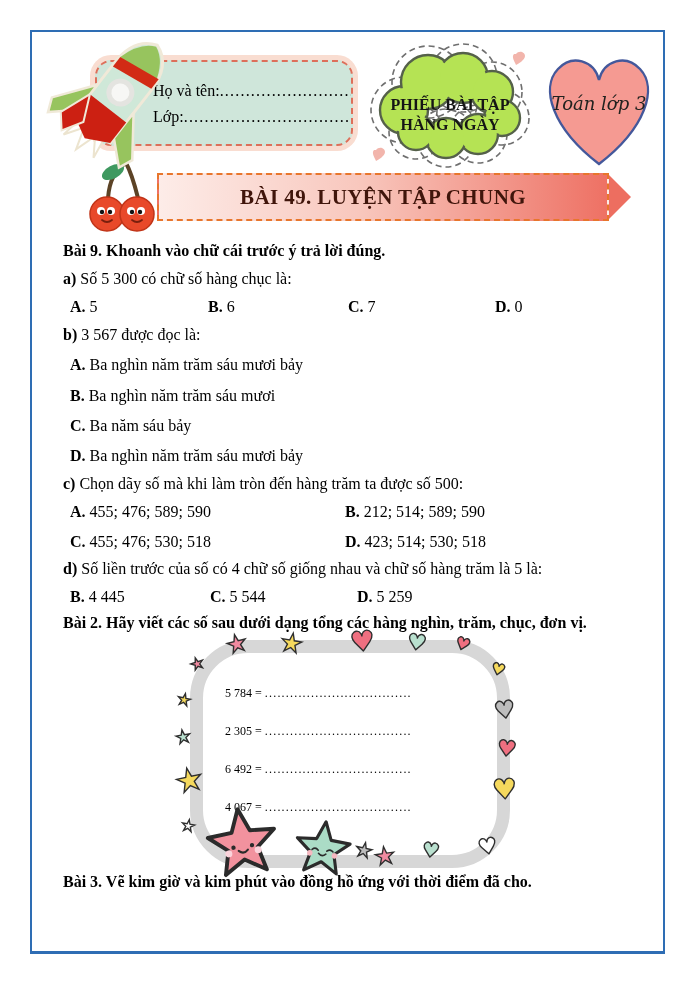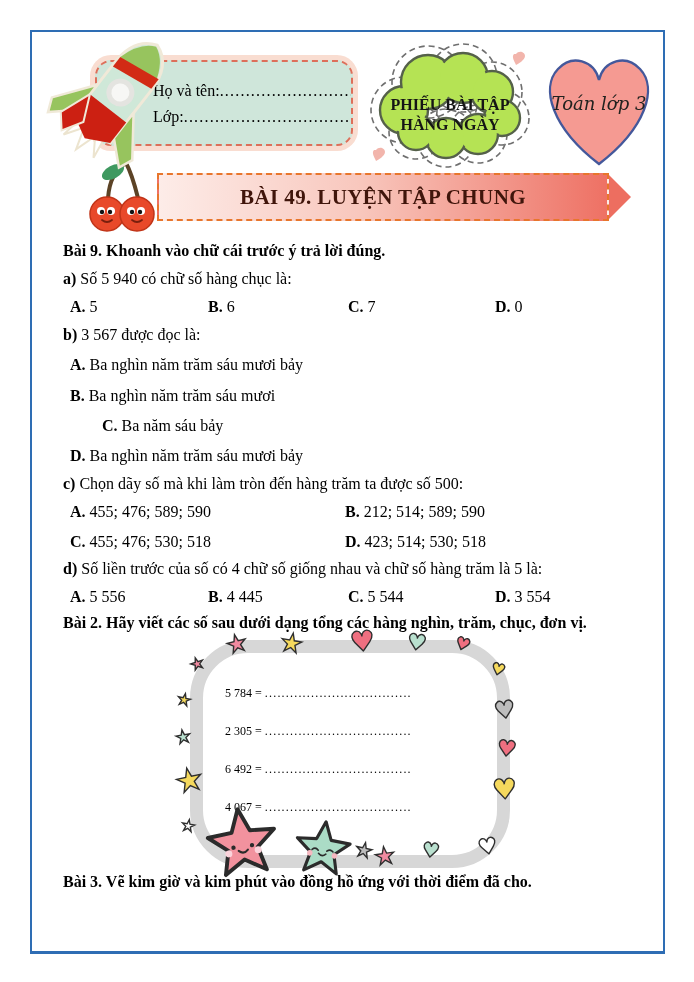--- a/index.html
+++ b/index.html
@@ -149,58 +149,57 @@
   <path d="M46,64 Q51,68 56,64" stroke="#7a1f0d" stroke-width="1.8" fill="none" stroke-linecap="round"></path>
 </svg>
 
 <div class="banner-arrow"></div>
 <div class="lesson-banner">
   <span class="lesson-banner-text">BÀI 49. LUYỆN TẬP CHUNG</span>
 </div>
 
 <div class="tline bold" style="top:240px;">Bài 9. Khoanh vào chữ cái trước ý trả lời đúng.</div>
 
-<div class="tline" style="top:268px;"><span class="qlabel">a)</span> <span>Số 5 940 có chữ số hàng chục là:</span></div>
+<div class="tline" style="top:268px;"><span class="qlabel">a)</span> <span>Số 5 300 có chữ số hàng chục là:</span></div>
 <div class="tline opt-row" style="top:296px;">
   <span class="opt w1"><span class="k">A.</span> <span>5</span></span>
   <span class="opt w2"><span class="k">B.</span> <span>6</span></span>
   <span class="opt w3"><span class="k">C.</span> <span>7</span></span>
   <span class="opt"><span class="k">D.</span> <span>0</span></span>
 </div>
 
 <div class="tline" style="top:324px;"><span class="qlabel">b)</span> <span>3 567 được đọc là:</span></div>
 <div class="tline opt-row" style="top:354px;">
     <span class="opt"><span class="k">A.</span> <span>Ba nghìn năm trăm sáu mươi bảy</span></span>
   </div>
 <div class="tline opt-row" style="top:385px;">
     <span class="opt"><span class="k">B.</span> <span>Ba nghìn năm trăm sáu mươi</span></span>
   </div>
-<div class="tline opt-row" style="top:415px;margin-left:32px;">
+<div class="tline opt-row" style="top:415px;">
     <span class="opt"><span class="k">C.</span> <span>Ba năm sáu bảy</span></span>
   </div>
 <div class="tline opt-row" style="top:445px;">
     <span class="opt"><span class="k">D.</span> <span>Ba nghìn năm trăm sáu mươi bảy</span></span>
   </div>
 
 <div class="tline" style="top:473px;"><span class="qlabel">c)</span> <span>Chọn dãy số mà khi làm tròn đến hàng trăm ta được số 500:</span></div>
 <div class="tline opt-row" style="top:501px;">
   <span class="opt cw1"><span class="k">A.</span> <span>455; 476; 589; 590</span></span>
   <span class="opt"><span class="k">B.</span> <span>212; 514; 589; 590</span></span>
 </div>
 <div class="tline opt-row" style="top:531px;">
   <span class="opt cw1"><span class="k">C.</span> <span>455; 476; 530; 518</span></span>
   <span class="opt"><span class="k">D.</span> <span>423; 514; 530; 518</span></span>
 </div>
 
 <div class="tline" style="top:558px;"><span class="qlabel">d)</span> <span>Số liền trước của số có 4 chữ số giống nhau và chữ số hàng trăm là 5 là:</span></div>
 <div class="tline opt-row" style="top:586px;">
-  <span class="opt w1"><span class="k">A.</span> <span>5 556</span></span>
   <span class="opt w2"><span class="k">B.</span> <span>4 445</span></span>
   <span class="opt w3"><span class="k">C.</span> <span>5 544</span></span>
-  <span class="opt"><span class="k">D.</span> <span>3 554</span></span>
+  <span class="opt"><span class="k">D.</span> <span>5 259</span></span>
 </div>
 
 <div class="tline bold" style="top:612px;">Bài 2. Hãy viết các số sau dưới dạng tổng các hàng nghìn, trăm, chục, đơn vị.</div>
 
 <div class="ex2-frame"></div>
 
 <div class="eq-line" style="top:686px;"><span>5 784 =</span> <span class="dots">...................................</span></div>
 <div class="eq-line" style="top:724px;"><span>2 305 =</span> <span class="dots">...................................</span></div>
 <div class="eq-line" style="top:762px;"><span>6 492 =</span> <span class="dots">...................................</span></div>
 <div class="eq-line" style="top:800px;"><span>4 067 =</span> <span class="dots">...................................</span></div>

